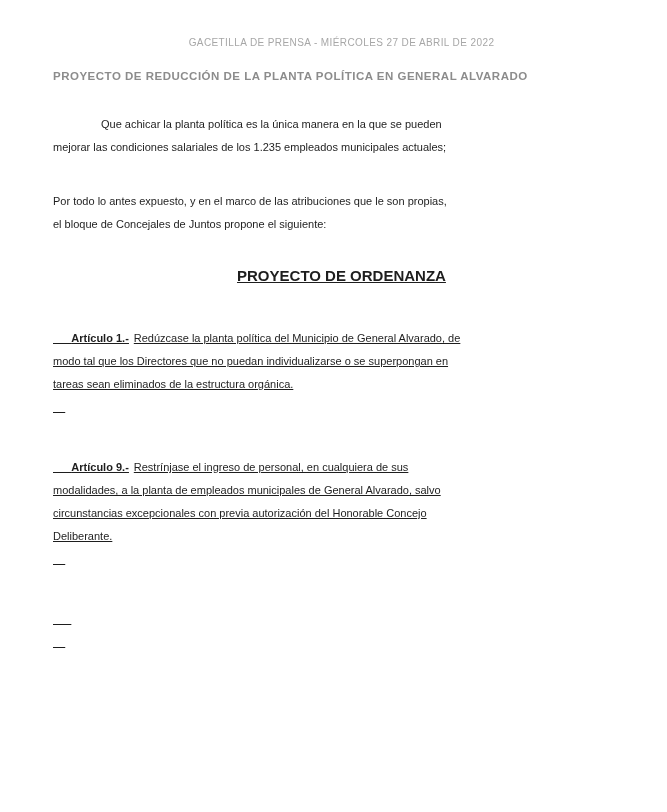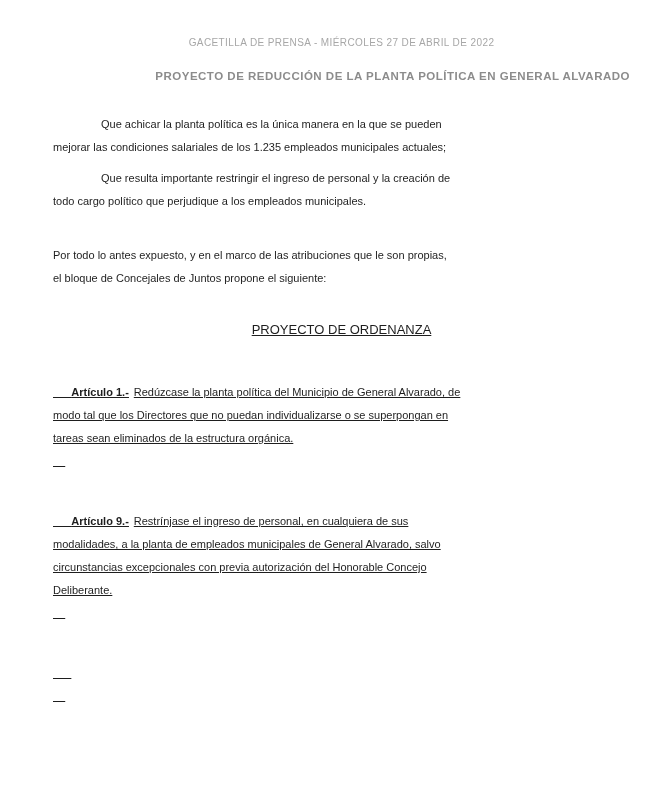--- a/index.html
+++ b/index.html
@@ -21,21 +21,21 @@
   }
   .gazette-line {
     text-align: center;
     color: #a7a7a7;
     font-size: 10px;
     line-height: 14px;
     font-weight: 400;
     letter-spacing: 0.4px;
   }
   .doc-title {
-    text-align: right;
+    text-align: left;
     color: #8c8c8c;
     font-size: 11.5px;
     line-height: 14px;
     font-weight: 700;
     letter-spacing: 0.5px;
     margin-top: 19px;
   }
   .body-text {
     font-size: 11px;
     line-height: 23px;
@@ -48,23 +48,23 @@
     text-indent: 48px;
     white-space: pre-wrap;
   }
   p.closing {
     margin: 31px 0 0 0;
     text-indent: 0;
     white-space: pre-wrap;
   }
   .ordinance-title {
     text-align: center;
-    font-size: 13px;
+    font-size: 15px;
     line-height: 23px;
-    font-weight: 400;
+    font-weight: 700;
     text-decoration: underline;
     color: #1e1e1e;
     margin: 28px 0 17px 0;
   }
   p.article {
     margin: 0 0 14px 0;
     white-space: pre-wrap;
     text-decoration: underline;
   }
   .article-label {
@@ -78,22 +78,20 @@
 
 <div class="page">
 
   <div class="gazette-line">GACETILLA DE PRENSA - MIÉRCOLES 27 DE ABRIL DE 2022</div>
 
   <div class="doc-title">PROYECTO DE REDUCCIÓN DE LA PLANTA POLÍTICA EN GENERAL ALVARADO</div>
 
   <div class="considerations body-text">
     <p class="consideration">Que achicar la planta política es la única manera en la que se pueden
 mejorar las condiciones salariales de los 1.235 empleados municipales actuales;</p>
-    <p class="consideration">Que resulta importante restringir el ingreso de personal y la creación de
-todo cargo político que perjudique a los empleados municipales.</p>
     <p class="closing">Por todo lo antes expuesto, y en el marco de las atribuciones que le son propias,
 el bloque de Concejales de Juntos propone el siguiente:</p>
   </div>
 
   <div class="ordinance-title">PROYECTO DE ORDENANZA</div>
 
   <div class="body-text">
     <p class="article">
       <span class="article-label">Artículo 1.-</span><span>Redúzcase la planta política del Municipio de General Alvarado, de
 modo tal que los Directores que no puedan individualizarse o se superpongan en

